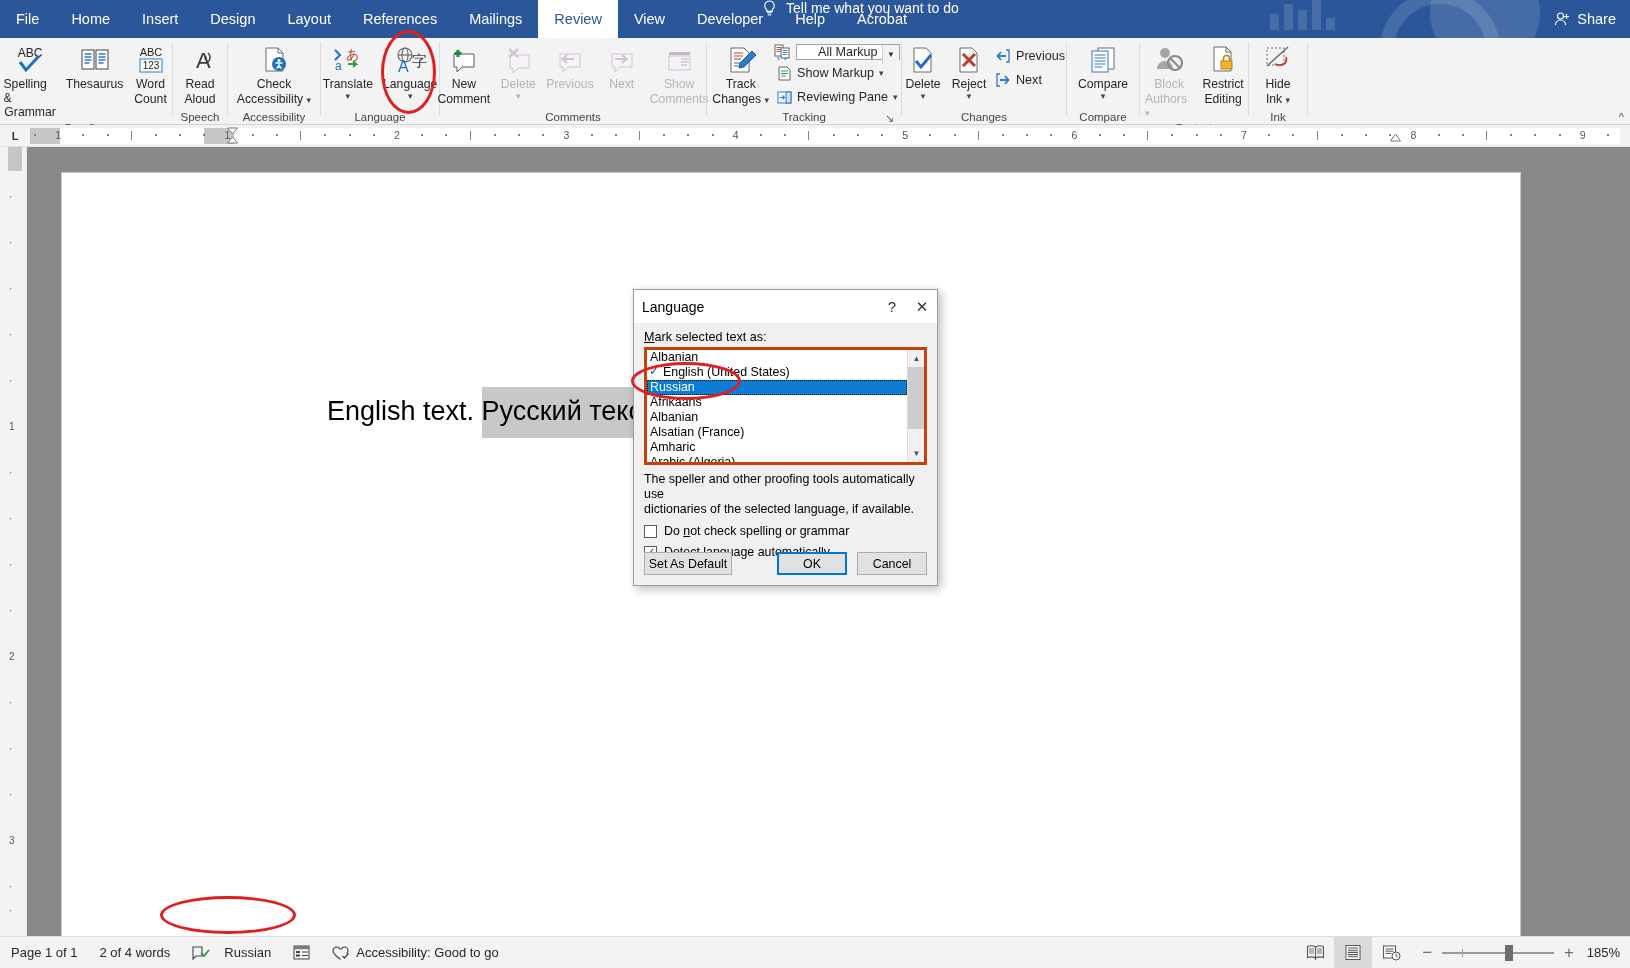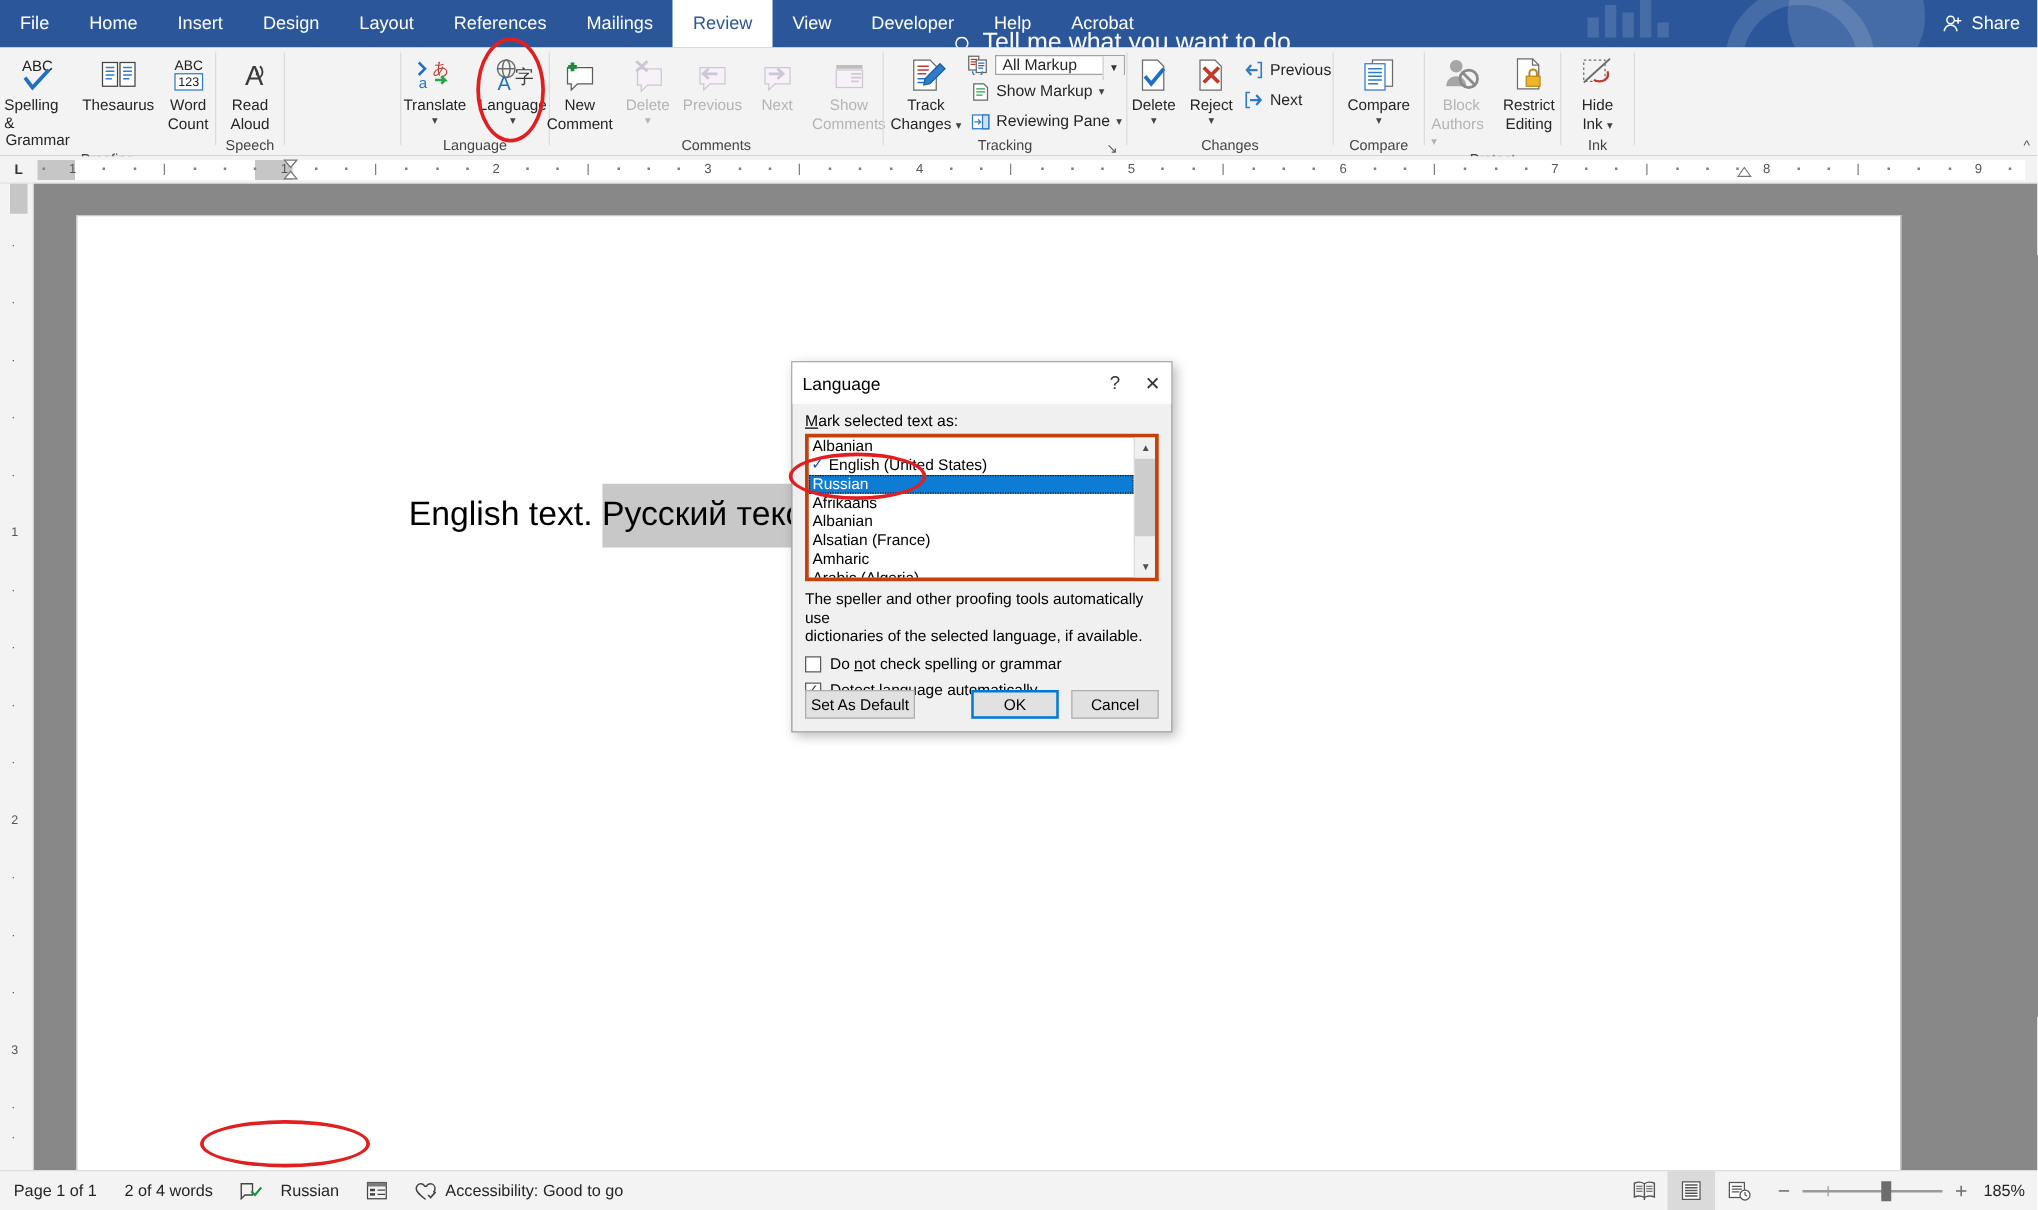--- a/index.html
+++ b/index.html
@@ -26,21 +26,21 @@
 
   .tabs { position: absolute; left: 0; top: 0; height: 38px; display: flex; align-items: stretch; }
   .tab {
     display: flex; align-items: center; padding: 0 16px;
     color: #ffffff; font-size: 14.5px; height: 38px; cursor: pointer;
     white-space: nowrap;
   }
   .tab.active { background: #ffffff; color: #2b579a; }
   .tellme {
     position: absolute; left: 762px; top: 0; height: 46px;
-    display: flex; align-items: flex-end; gap: 9px; color: #ffffff; font-size: 20px;
+    display: flex; align-items: flex-start; gap: 9px; color: #ffffff; font-size: 14px;
   }
   .bulb { width: 15px; height: 17px; display:block; }
   .share {
     position: absolute; right: 14px; top: 0; height: 38px;
     display: flex; align-items: center; gap: 7px; color: #ffffff; font-size: 14.5px;
     cursor: pointer;
   }
 
   
   .ribbon {
@@ -70,21 +70,21 @@
   .chev.dis { color: #b4b4b4; }
 
   .smallrow {
     display: flex; align-items: center; gap: 5px; height: 22px;
     font-size: 12.6px; color: #262626; padding: 0 3px; cursor: pointer;
   }
 
   .dropdownbox {
     width: 104px; height: 16px; border: 1px solid #a3a3a3; background: #fff;
     display: flex; align-items: center; font-size: 12.6px; color: #262626;
-    padding-left: 5px; position: relative;
+    padding-left: 21px; position: relative;
   }
   .dropdownbox .dd-arrow {
     position: absolute; right: 0; top: 0; width: 17px; height: 19px;
     border-left: 1px solid #d0d0d0; background: #f3f3f3;
     display: flex; align-items: center; justify-content: center; font-size: 8px; color: #333;
   }
   .dlglauncher {
     position: absolute; bottom: 1px; right: 4px; width: 12px; height: 12px;
     cursor: pointer; color: #5a5a5a; font-size: 11px;
   }
@@ -334,20 +334,41 @@
             </svg>
           </span>
           <span class="lbl">Read</span>
           <span class="lbl">Aloud</span>
         </div>
       </div>
       <div class="glabel">Speech</div>
     </div>
     <div class="gsep" style="left:227px"></div>
 
+    <div class="rgroup" style="left:228px; width:92px;">
+      <div class="gbody">
+        <div class="bigbtn">
+          <span class="ico">
+            <svg width="34" height="32" viewBox="0 0 34 32">
+              <path d="M9 4h12l5 5v18H9z" fill="#fff" stroke="#6b6b6b"></path>
+              <path d="M21 4v5h5" fill="none" stroke="#6b6b6b"></path>
+              <circle cx="22" cy="20" r="7" fill="#1f6fc4"></circle>
+              <circle cx="22" cy="16.5" r="1.5" fill="#fff"></circle>
+              <path d="M18.5 19h7M22 19v5M19.6 24.5l2.4-3 2.4 3" stroke="#fff" stroke-width="1.4" fill="none"></path>
+            </svg>
+          </span>
+          <span class="lbl">Check</span>
+          <span class="lbl">
+            <span>Accessibility</span>
+            <span class="chev">▾</span>
+          </span>
+        </div>
+      </div>
+      <div class="glabel">Accessibility</div>
+    </div>
     <div class="gsep" style="left:320px"></div>
 
     <div class="rgroup" style="left:321px; width:118px;">
       <div class="gbody">
         <div class="bigbtn">
           <span class="ico">
             <svg width="34" height="32" viewBox="0 0 34 32">
               <path d="M4 6l5 5-5 5" fill="none" stroke="#1f6fc4" stroke-width="2"></path>
               <text x="4" y="26" font-size="12" fill="#1f6fc4" font-family="Liberation Sans">a</text>
               <text x="15" y="15" font-size="13" fill="#c0392b" font-family="DejaVu Sans">あ</text>

